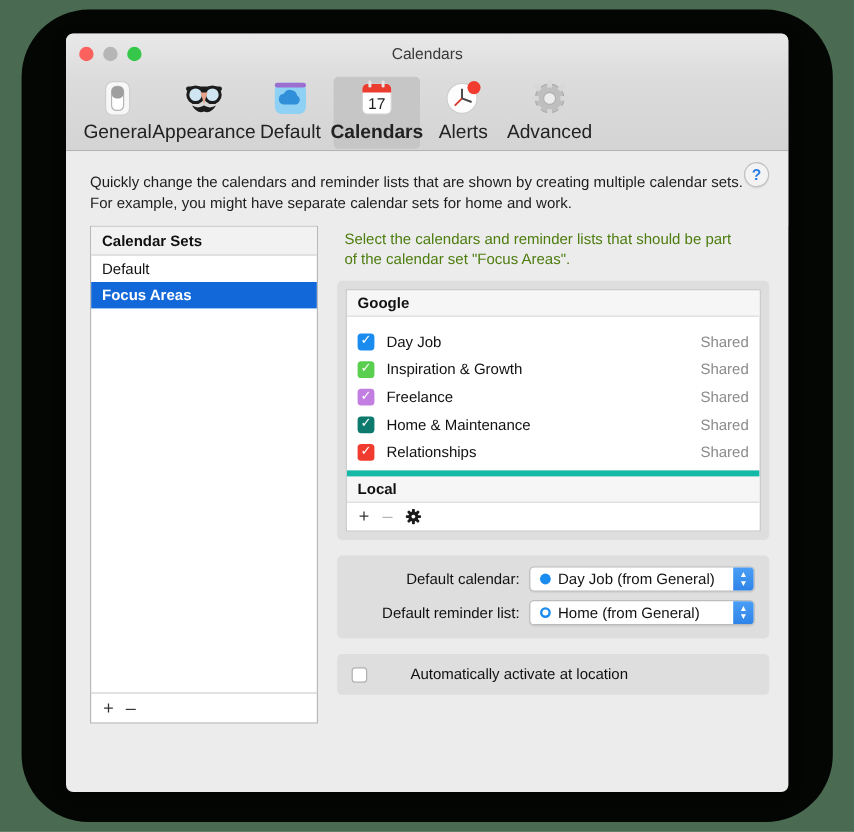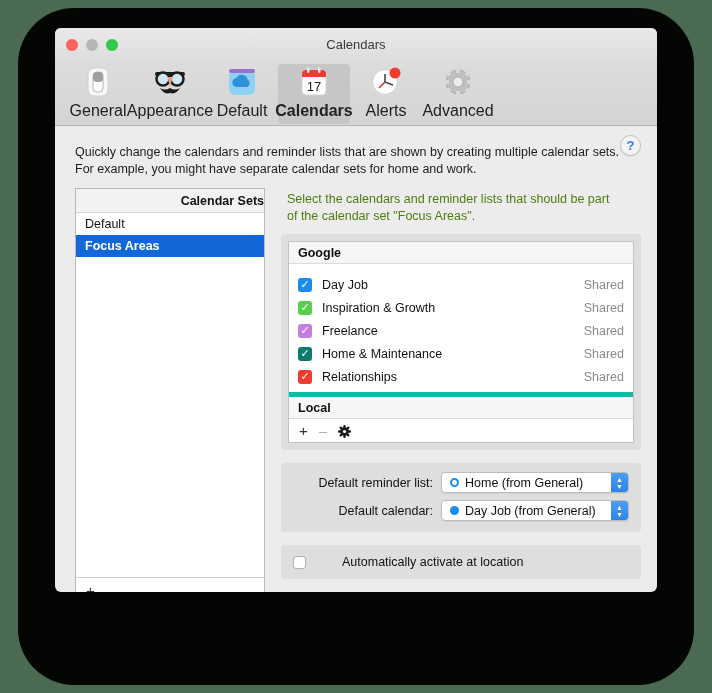--- a/index.html
+++ b/index.html
@@ -10,21 +10,21 @@
     background: #4a6b52;
   }
   #backdrop {
     position: absolute; left: 18px; top: 8px;
     width: 676px; height: 677px;
     background: #030603;
     border-radius: 56px;
   }
   #window {
     position: absolute; left: 55px; top: 28px;
-    width: 602px; height: 564px;
+    width: 602px; height: 632px;
     background: #ececec;
     border-radius: 6px;
     box-shadow: 0 2px 10px rgba(0,0,0,0.35);
     overflow: hidden;
   }
   
   #titlebar {
     position: relative;
     height: 36px;
     background: linear-gradient(to bottom, #e9e9e9, #dcdcdc);
@@ -81,21 +81,20 @@
     width: 190px; height: 415px;
     background: #fff;
     border: 1px solid #b9b9b9;
     display: flex; flex-direction: column;
   }
   #sets-header {
     font-size: 12.5px; font-weight: bold; color: #111;
     padding: 5px 0 4px 9px;
     background: #f2f2f2;
     border-bottom: 1px solid #d4d4d4;
-    text-align: right;
   }
   #sets-list { flex: 1; }
   .set-row {
     font-size: 12.5px; color: #111;
     padding: 4px 0 4px 9px;
   }
   .set-row.selected { background: #1268d8; color: #fff; font-weight: bold; }
   #sets-footer {
     height: 25px; border-top: 1px solid #d0d0d0;
     display: flex; align-items: center; gap: 10px; padding-left: 10px;
@@ -391,35 +390,35 @@
                 </g>
                 <circle cx="6.5" cy="6.5" r="1.6" fill="#fff"></circle>
               </svg>
             </span>
           </div>
         </div>
       </div>
 
       <div id="opts-box">
         <div class="opt-row">
+          <div class="opt-label">Default calendar:</div>
+          <div class="popup">
+            <span class="dot filled"></span>
+            <span>Day Job (from General)</span>
+            <span class="stepper">▲<br>▼</span>
+          </div>
+        </div>
+        <div class="opt-row">
           <div class="opt-label">Default reminder list:</div>
           <div class="popup">
             <span class="dot hollow"></span>
             <span>Home (from General)</span>
             <span class="stepper">▲<br>▼</span>
           </div>
         </div>
-        <div class="opt-row">
-          <div class="opt-label">Default calendar:</div>
-          <div class="popup">
-            <span class="dot filled"></span>
-            <span>Day Job (from General)</span>
-            <span class="stepper">▲<br>▼</span>
-          </div>
-        </div>
       </div>
 
       <div id="auto-box">
         <div id="auto-cbx"></div>
         <div id="auto-label">Automatically activate at location</div>
       </div>
 
     </div>
   </div>
 </div>

